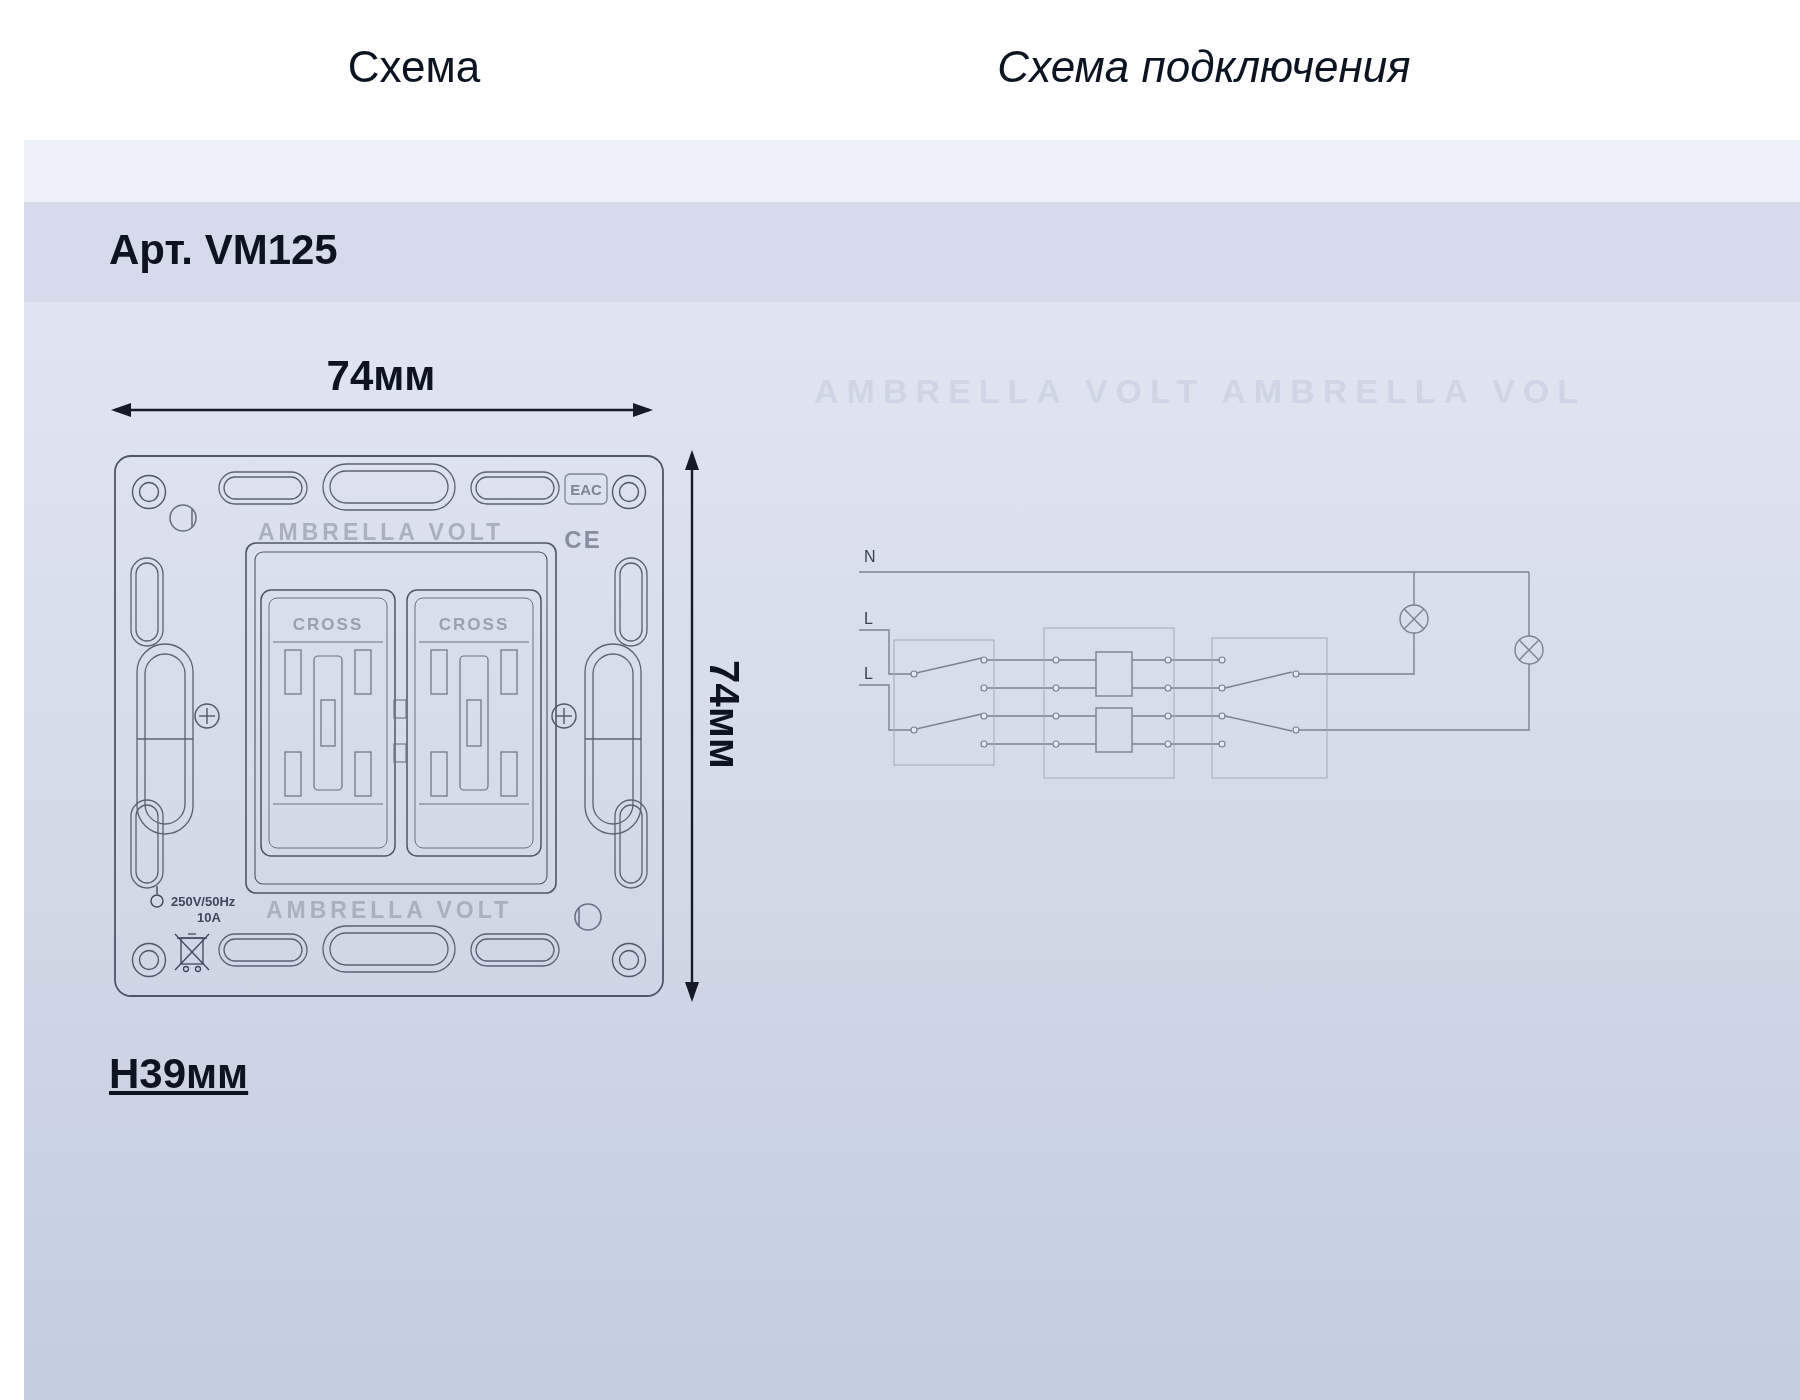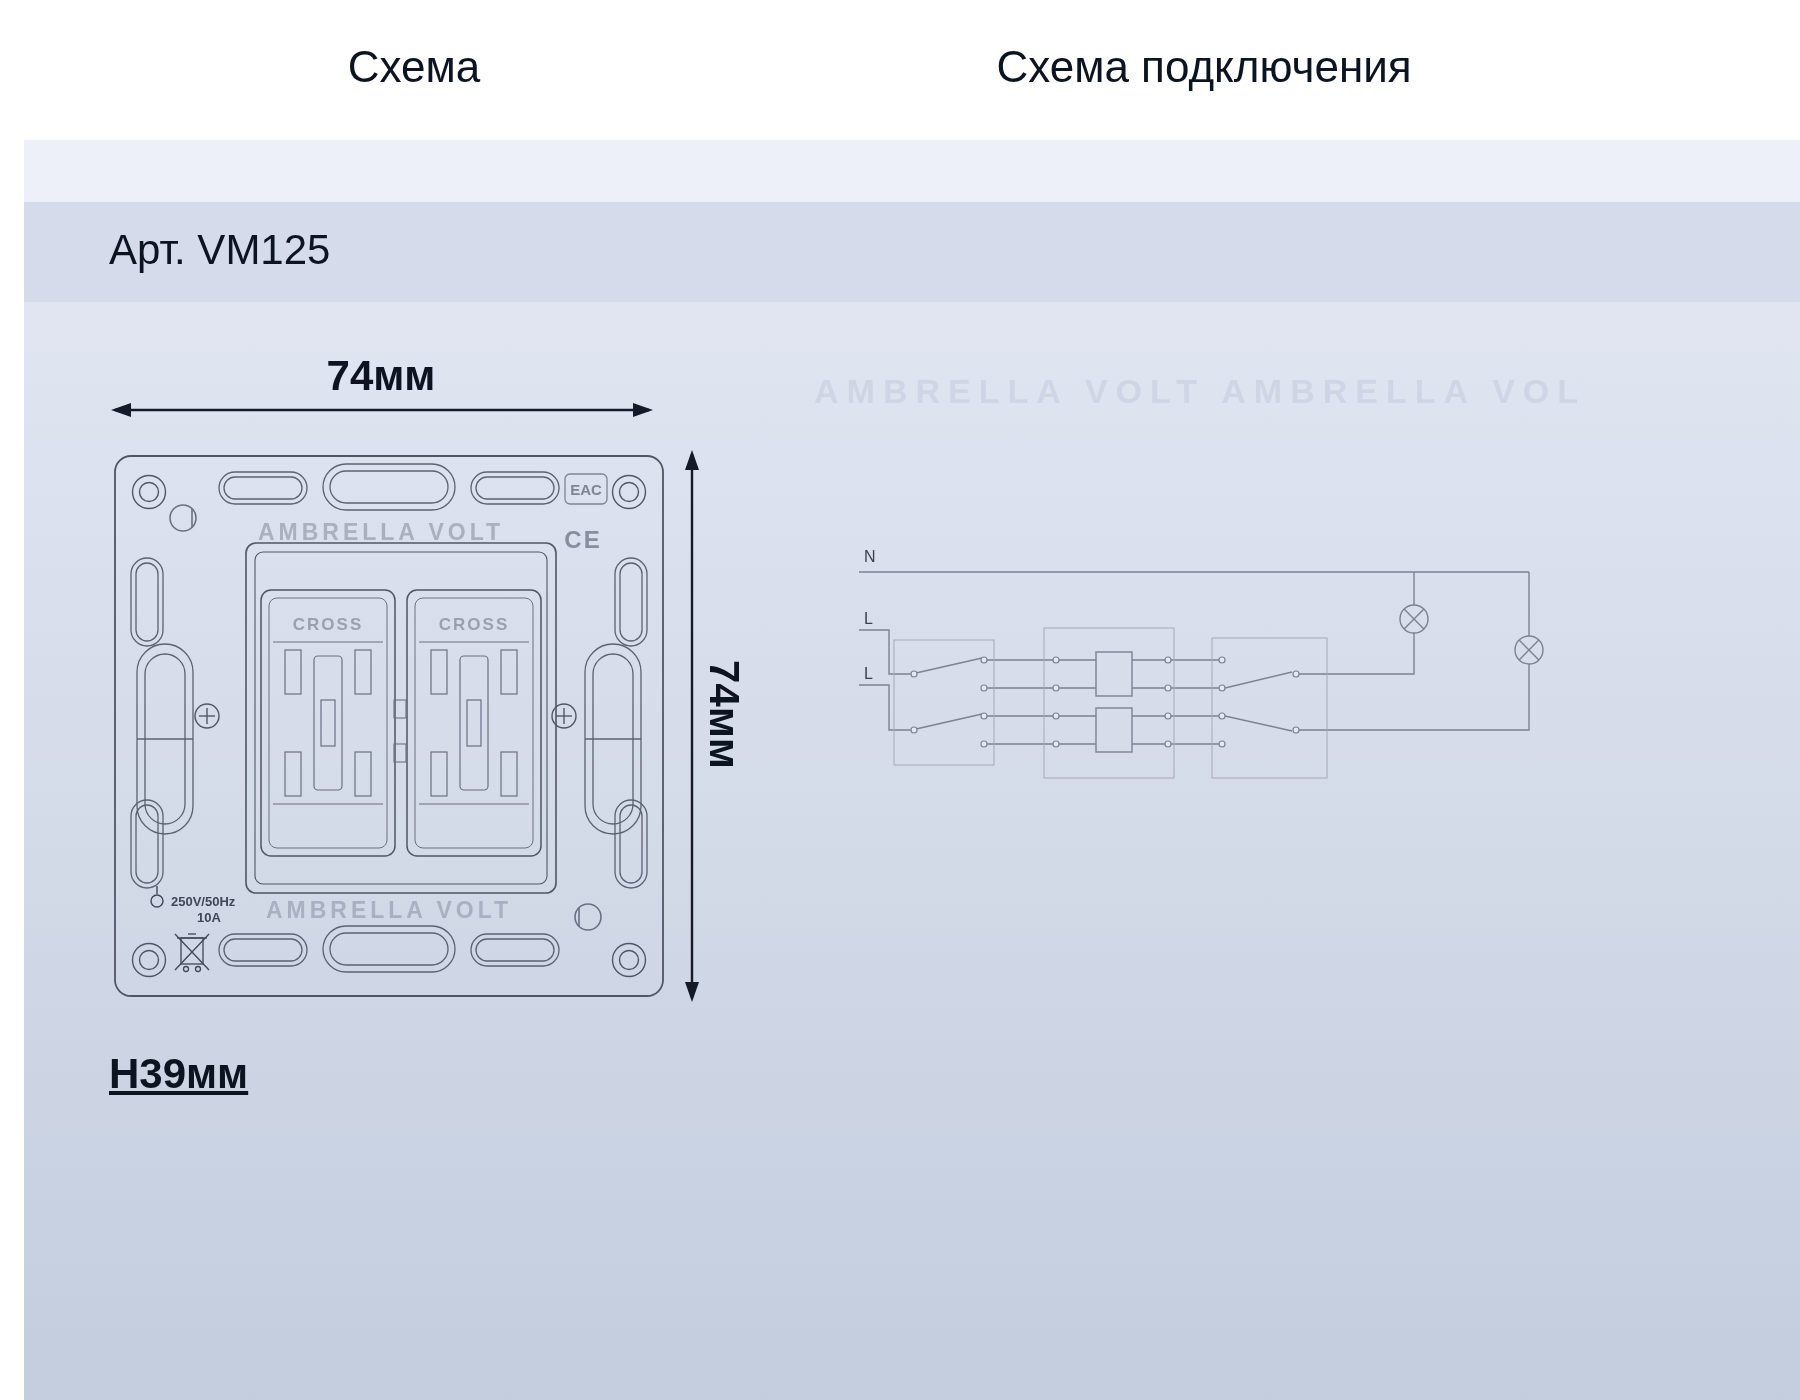--- a/index.html
+++ b/index.html
@@ -3,22 +3,22 @@
 <meta charset="utf-8">
 <style>
   html,body{margin:0;padding:0;background:#ffffff;font-family:"Liberation Sans",sans-serif;}
   .page{position:relative;width:1800px;height:1400px;overflow:hidden;background:#ffffff;margin-left:24px;}
   .band-light{position:absolute;left:0;top:140px;width:1800px;height:62px;background:#edf0f8;}
   .band-art{position:absolute;left:0;top:202px;width:1800px;height:100px;background:#d5dbeb;}
   .main-bg{position:absolute;left:0;top:302px;width:1800px;height:1098px;
            background:linear-gradient(180deg,#e0e5f1 0%,#d4dbe9 45%,#c3cdde 100%);}
   .header-title{position:absolute;top:42px;font-size:44px;font-weight:500;color:#0c1422;text-align:center;}
   .title-left{left:0;width:780px;}
-  .title-right{left:800px;width:760px;}
-  .article{position:absolute;left:85px;top:226px;font-size:42px;font-weight:400;color:#0c1422;text-align:center;}
+  .title-right{left:800px;width:760px;font-style:italic;}
+  .article{position:absolute;left:85px;top:226px;font-size:42px;font-weight:700;color:#0c1422;text-align:center;}
   .dim-label{position:absolute;font-size:42px;font-weight:600;color:#0c1422;}
   .dim-w{left:257px;top:352px;width:200px;text-align:center;}
   .dim-h{left:724px;top:660px;width:160px;transform-origin:0 0;transform:rotate(90deg);}
   .dim-d{left:85px;top:1050px;text-decoration:underline;}
   .watermark{position:absolute;left:790px;top:372px;width:770px;height:44px;overflow:hidden;
              font-size:34px;font-weight:700;letter-spacing:8px;white-space:nowrap;
              color:rgba(130,142,175,0.16);}
   svg{display:block;font-family:"Liberation Sans",sans-serif;}
   .abs{position:absolute;}
 </style>

